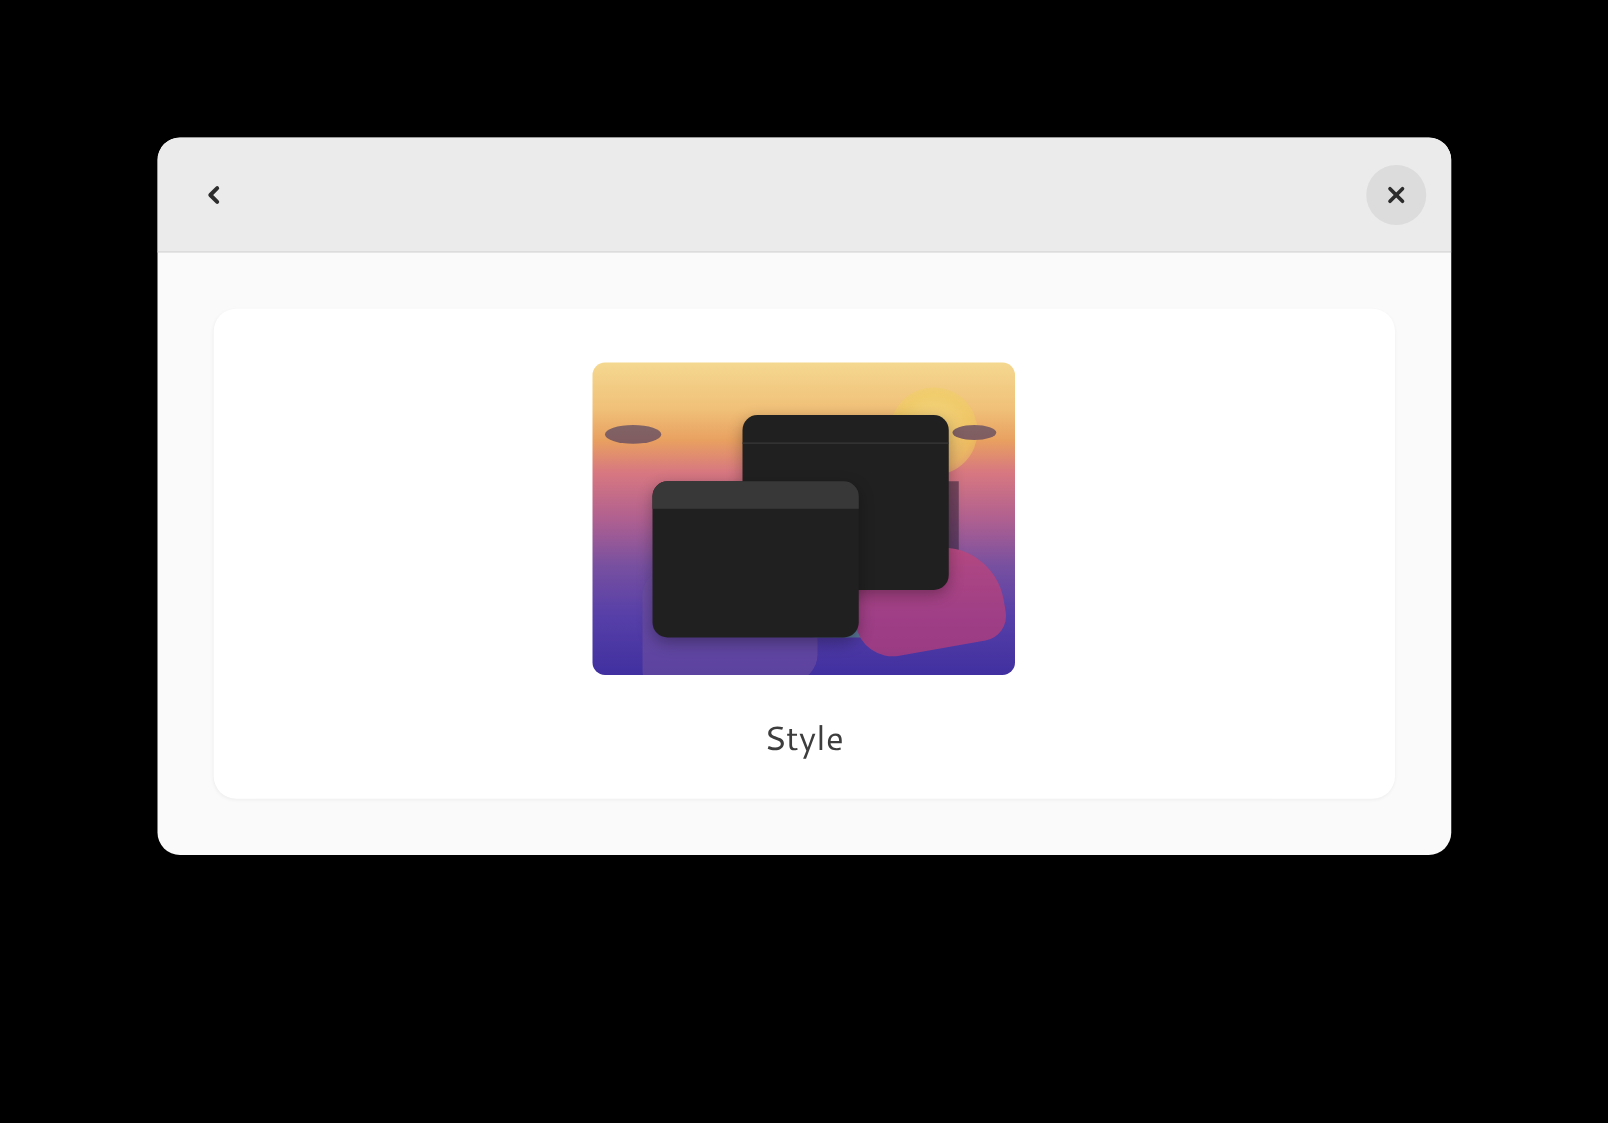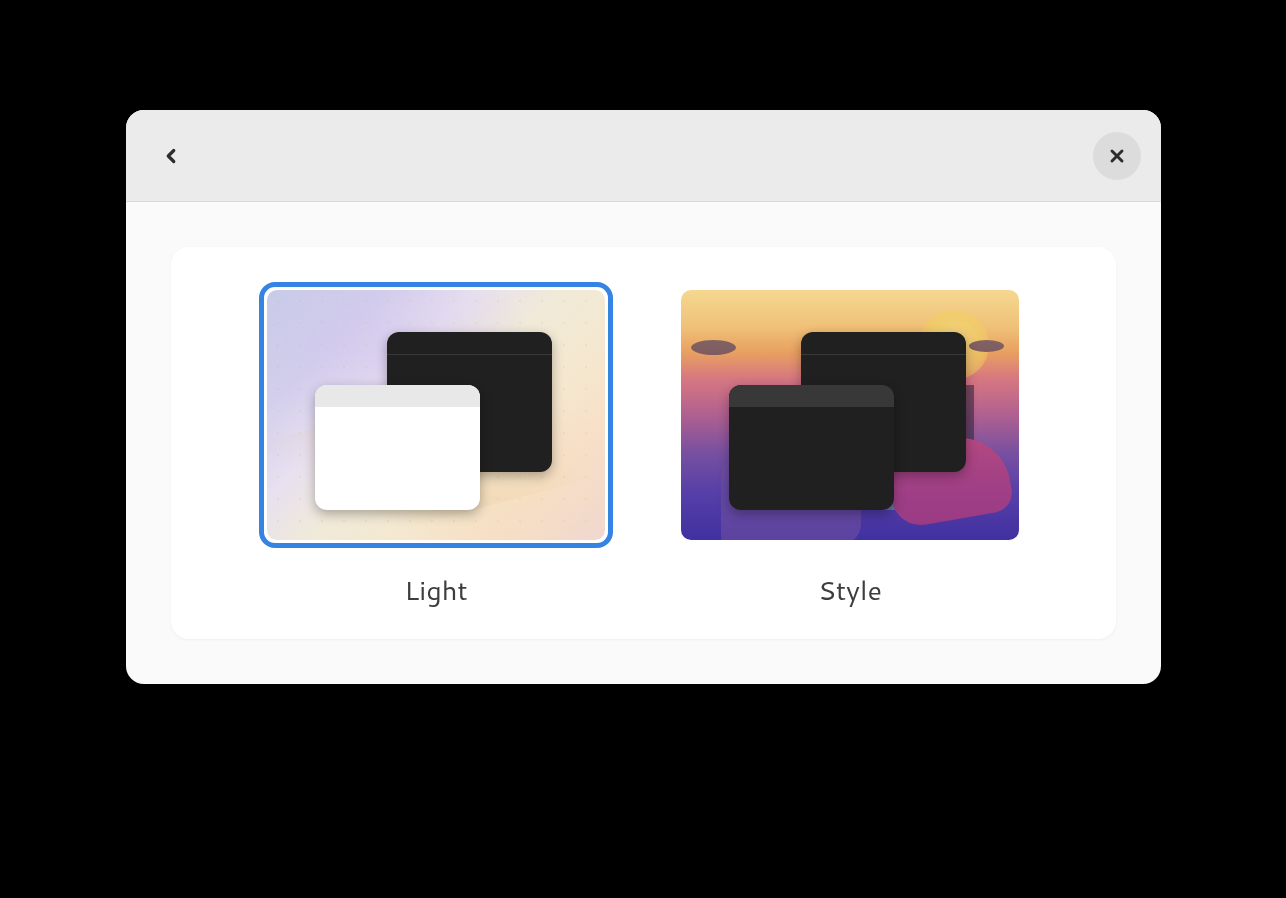--- a/index.html
+++ b/index.html
@@ -309,35 +309,20 @@
         <line x1="6" y1="6" x2="18" y2="18"></line>
         <line x1="18" y1="6" x2="6" y2="18"></line>
       </svg>
     </div>
   </div>
 
   <div class="content">
 
     <div class="card">
 
-      <div class="option">
-        <div class="thumb-wrapper selected">
-          <div class="thumb thumb-light">
-            <div class="swirl">
-              <div class="light-swirl1"></div>
-              <div class="light-swirl2"></div>
-              <div class="light-swirl3"></div>
-              <div class="dots"></div>
-            </div>
-            <div class="mock-win mock-win-back-dark"></div>
-            <div class="mock-win mock-win-front-light"></div>
-          </div>
-        </div>
-        <div class="option-label">Light</div>
-      </div>
 
       <div class="option">
         <div class="thumb-wrapper">
           <div class="thumb thumb-dark">
             <div class="swirl">
               <div class="dark-sun"></div>
               <div class="dark-ufo1"></div>
               <div class="dark-ufo2"></div>
               <div class="dark-building1"></div>
               <div class="dark-building2"></div>

